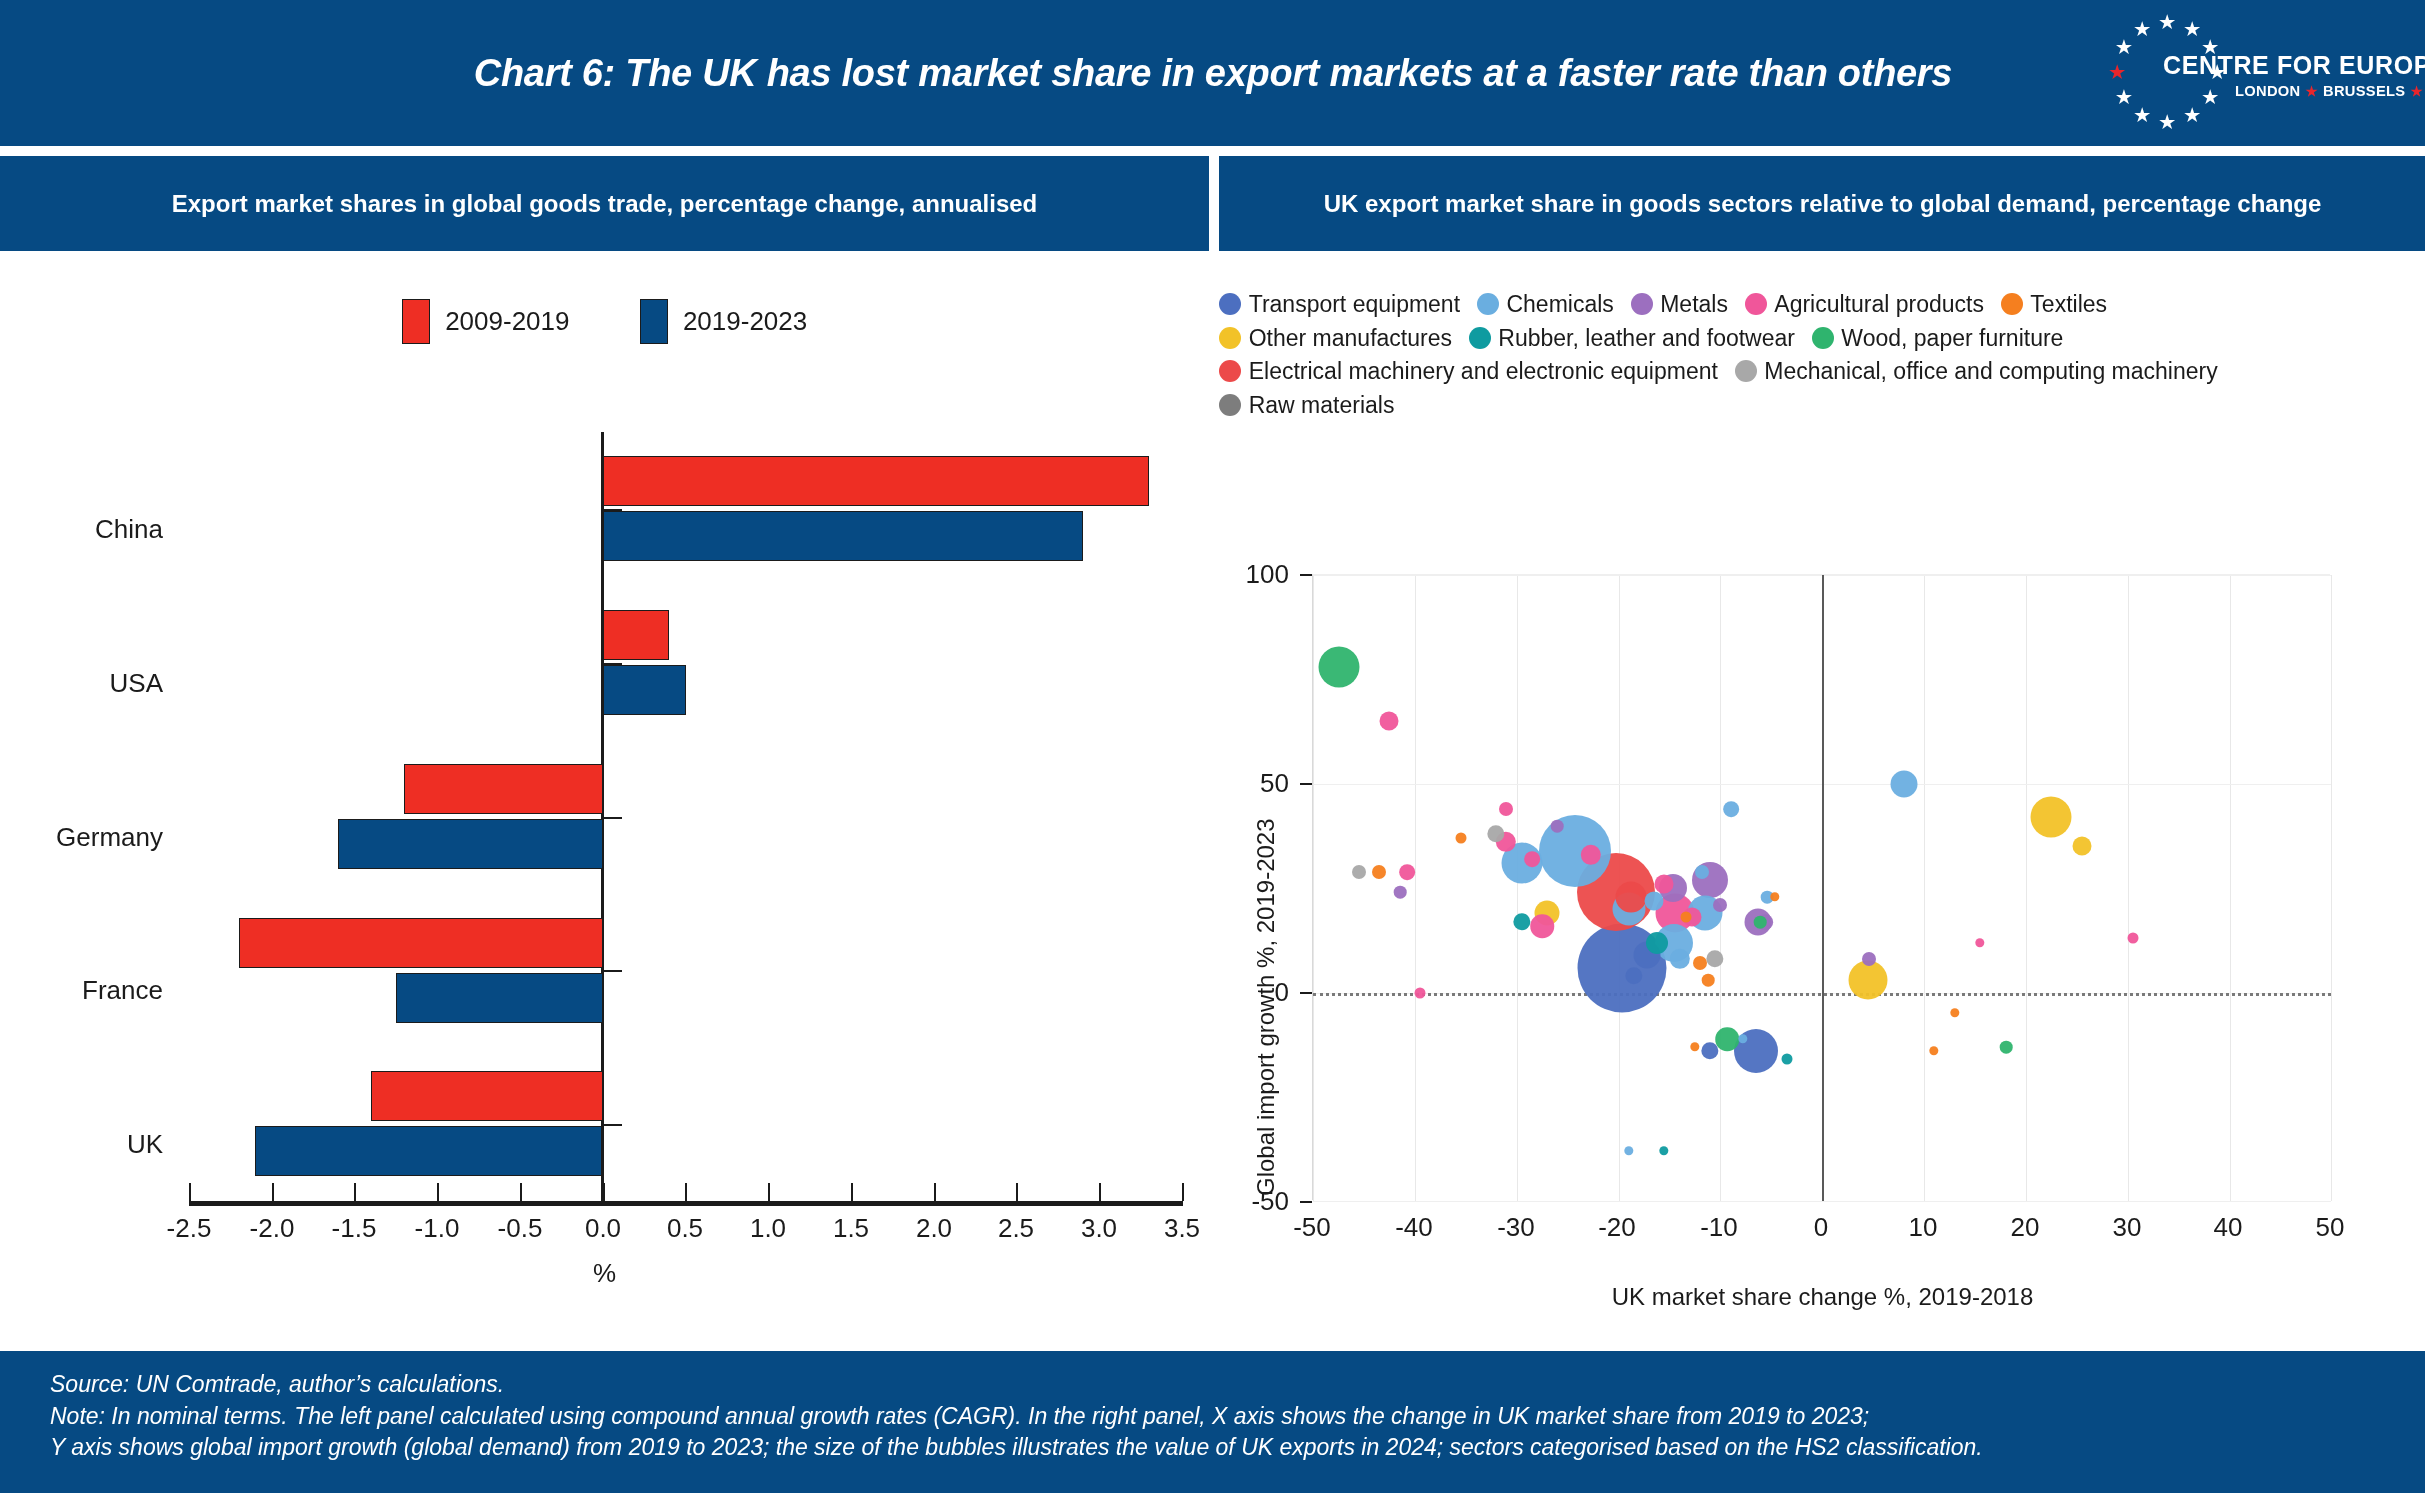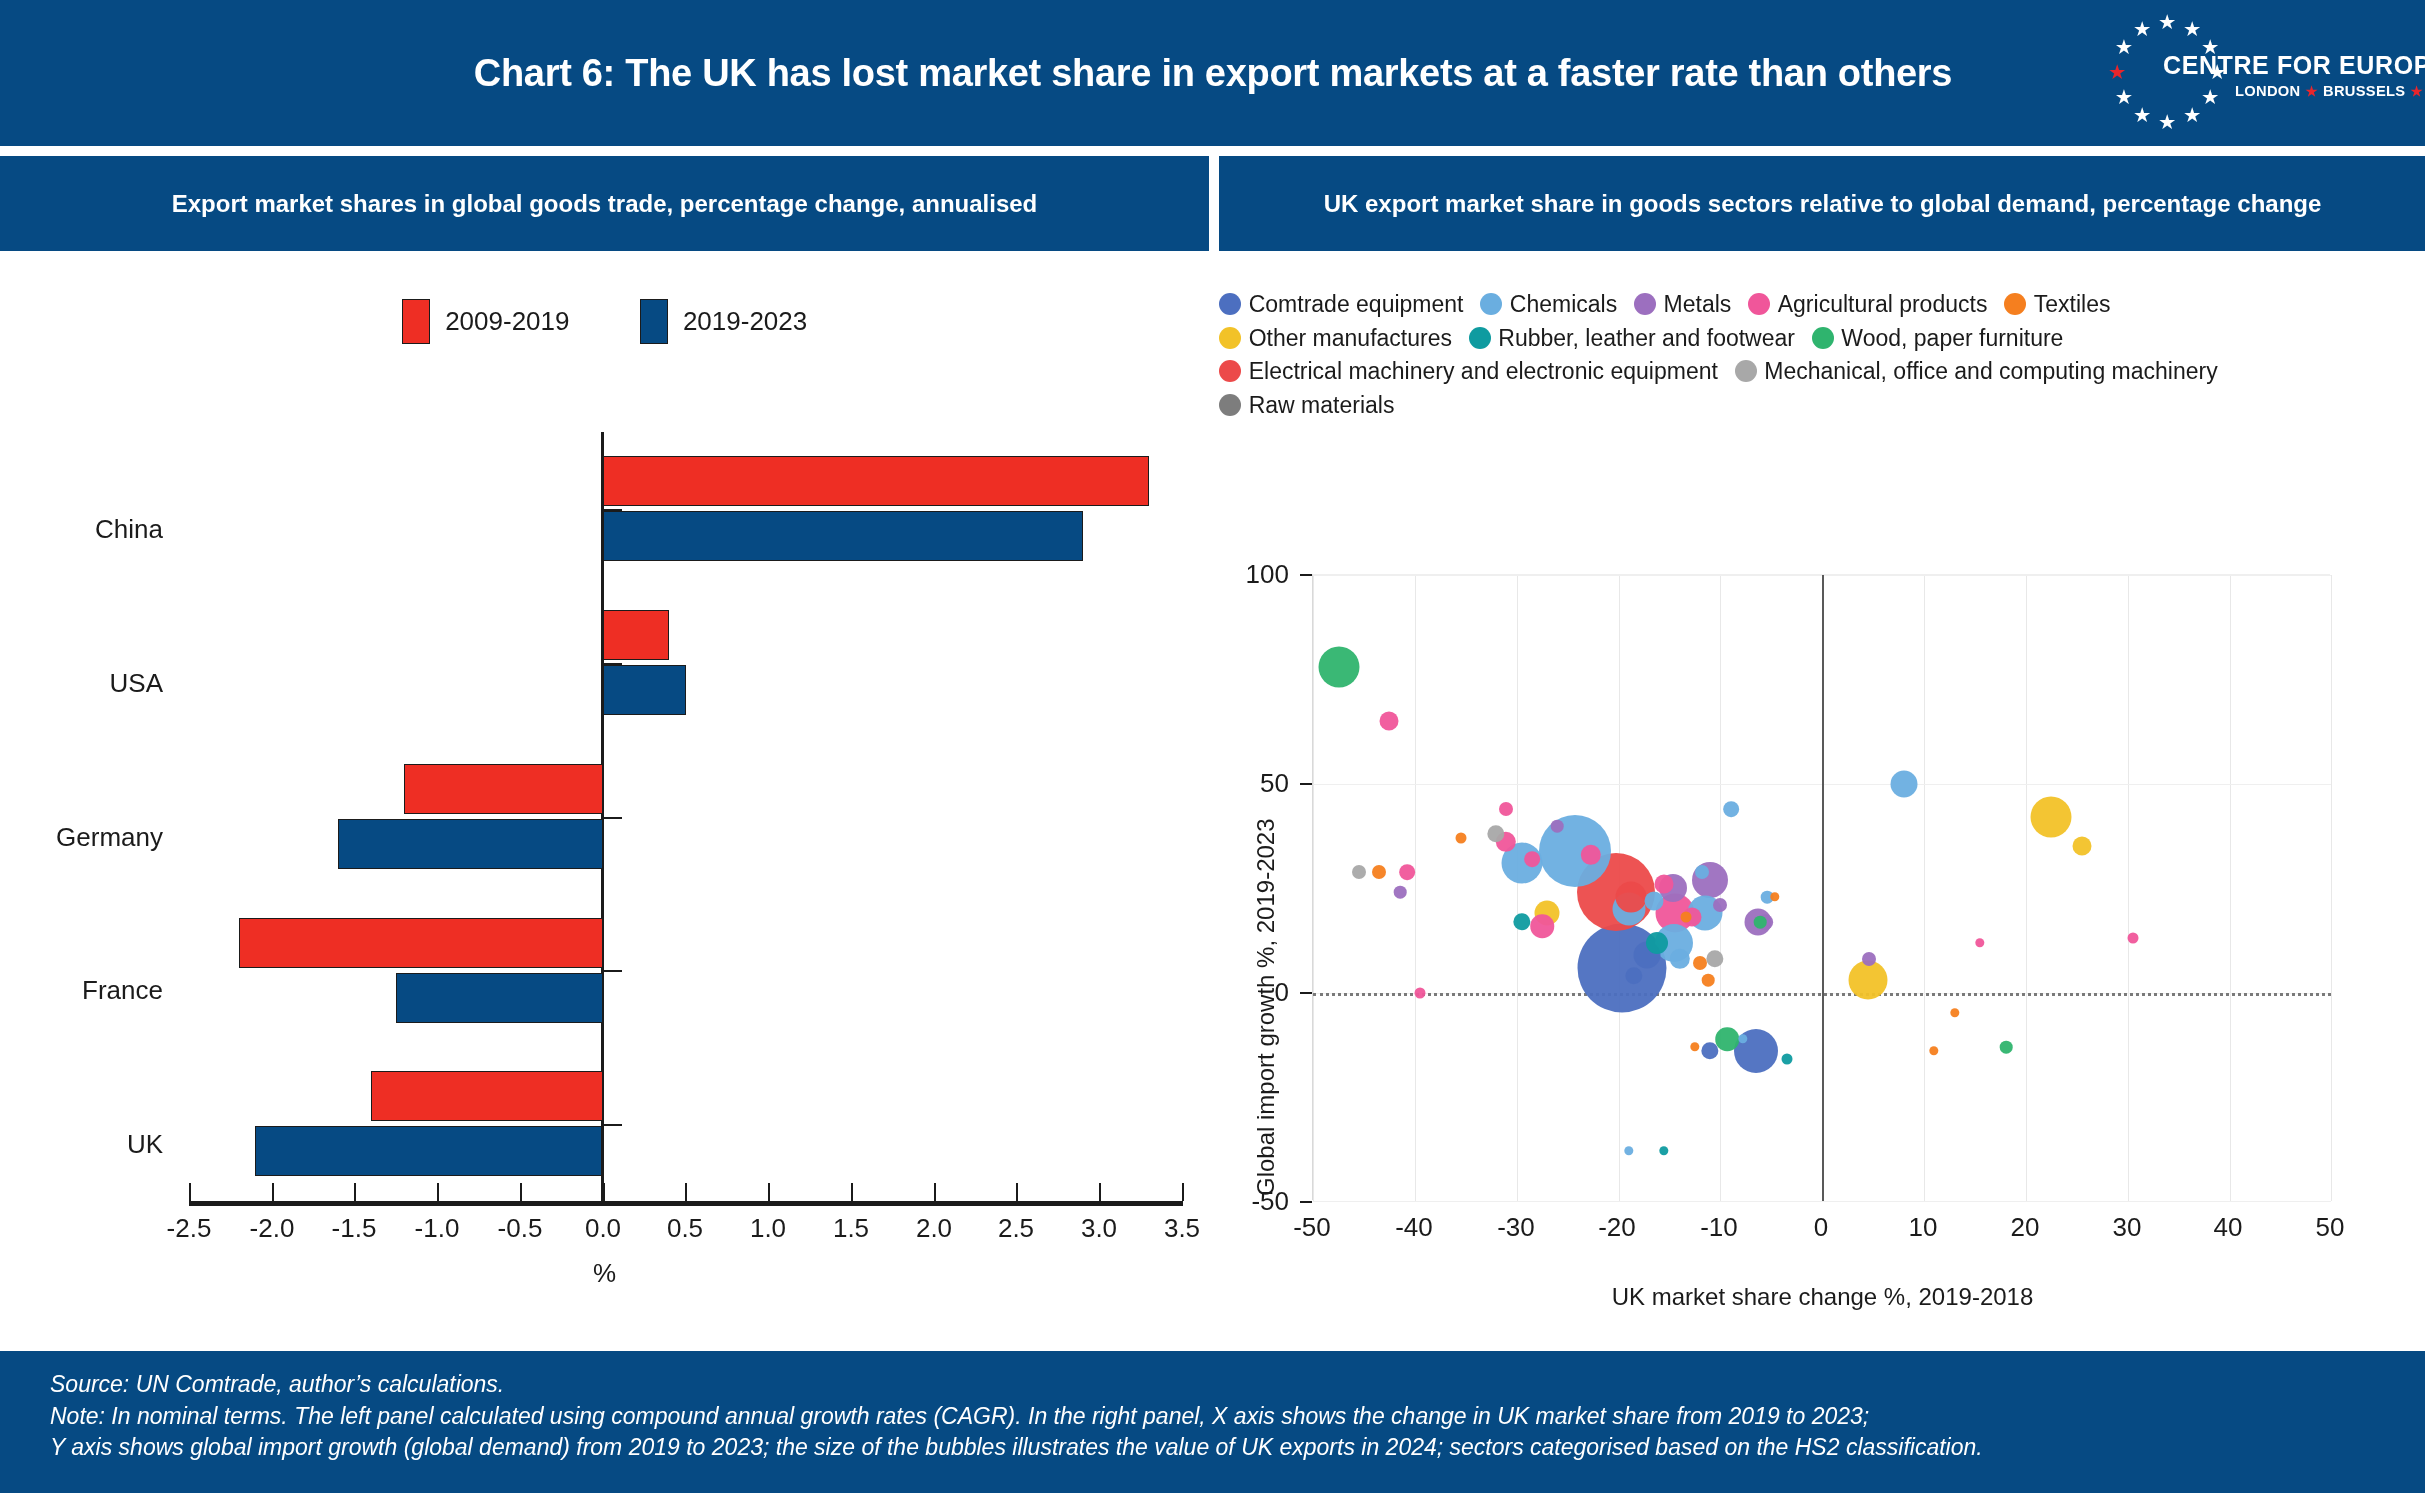--- a/index.html
+++ b/index.html
@@ -15,20 +15,21 @@
   .header{
     position:absolute;left:0;top:0;width:2426px;height:146px;
     background:#064a83;
   }
   .header-title{
     position:absolute;left:0;top:0;width:2426px;height:146px;
     display:flex;align-items:center;justify-content:center;
     color:#ffffff;font-size:38px;font-weight:bold;
     letter-spacing:-0.3px;
     text-align:center;
+    font-style:italic;
   }
   .logo{
     position:absolute;right:26px;top:14px;width:301px;height:117px;
   }
   .logo-stars{position:absolute;left:0;top:0;width:147px;height:117px;}
   .logo-star{position:absolute;color:#ffffff;font-size:20.5px;line-height:20.5px;}
   .logo-star.red{color:#e8262c;}
   .logo-name{
     position:absolute;left:64px;top:37px;
     color:#ffffff;font-size:25px;font-weight:bold;letter-spacing:0.6px;
@@ -254,21 +255,21 @@
       <div style="position: absolute; left: 603px; top: 719px; width: 19px; height: 1.9px; background: rgb(27, 27, 27);"></div>
       <div class="cat-label" style="left: 0px; width: 163px; top: 873px;">UK</div>
       <div style="position: absolute; left: 603px; top: 873px; width: 19px; height: 1.9px; background: rgb(27, 27, 27);"></div>
     </div>
 
   <div class="panel-right">
     <div class="sc-legend" id="sc-legend">
         <div class="row">
           <div class="item">
             <div class="dot" style="background: rgb(76, 111, 192);"></div>
-            <div class="lbl">Comtrade equipment</div>
+            <div class="lbl">Transport equipment</div>
           </div>
           <div class="item">
             <div class="dot" style="background: rgb(106, 174, 224);"></div>
             <div class="lbl">Chemicals</div>
           </div>
           <div class="item">
             <div class="dot" style="background: rgb(156, 111, 191);"></div>
             <div class="lbl">Metals</div>
           </div>
           <div class="item">

